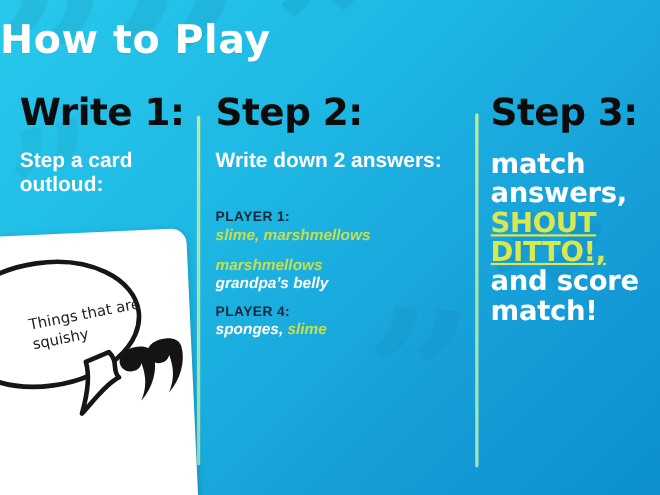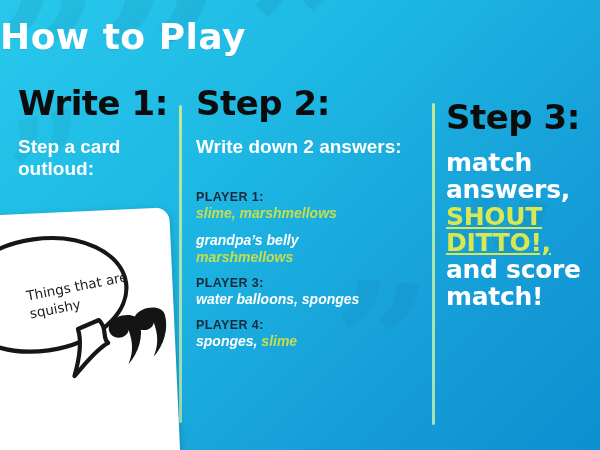--- a/index.html
+++ b/index.html
@@ -53,21 +53,21 @@
     background: linear-gradient(to bottom, #bfe89a 0%, #a9e4ad 45%, #9fe2bb 100%);
     border-radius: 2px;
   }
   #divider-1 { left: 179px; top: 105px; height: 318px; }
   #divider-2 { left: 432px; top: 103px; height: 322px; }
 
   
   .col { position: absolute; }
   #col-1 { left: 18px;  top: 86px; width: 152px; }
   #col-2 { left: 196px; top: 86px; width: 228px; }
-  #col-3 { left: 446px; top: 100px; width: 150px; }
+  #col-3 { left: 446px; top: 86px; width: 150px; }
 
   .step-head {
     color: #0c0c0c;
     font-size: 34px;
     font-weight: bold;
     font-family: "DejaVu Sans", sans-serif;
     letter-spacing: -0.5px;
     line-height: 1;
     margin: 0 0 16px 0;
   }
@@ -178,26 +178,22 @@
 
   <div class="col" id="col-2">
     <div class="step-head">Step 2:</div>
     <div class="step-sub">Write down 2 answers:</div>
     <div id="players" style="margin-top:32px;">
         <div class="player">
           <div class="player-label">PLAYER 1:</div>
           <div class="player-answer"><span class="ans-green">slime, marshmellows</span></div>
         </div>
         <div class="player">
+          <div class="player-answer"><span class="ans-green">marshmellows</span></div>
           <div class="player-answer"><span class="ans-white">grandpa’s belly</span></div>
-          <div class="player-answer"><span class="ans-green">marshmellows</span></div>
-        </div>
-        <div class="player">
-          <div class="player-label">PLAYER 3:</div>
-          <div class="player-answer"><span class="ans-white">water balloons, sponges</span></div>
         </div>
         <div class="player">
           <div class="player-label">PLAYER 4:</div>
           <div class="player-answer"><span class="ans-white">sponges,&nbsp;</span><span class="ans-green">slime</span></div>
         </div>
       </div>
   </div>
 
   <div class="col" id="col-3">
     <div class="step-head">Step 3:</div>

